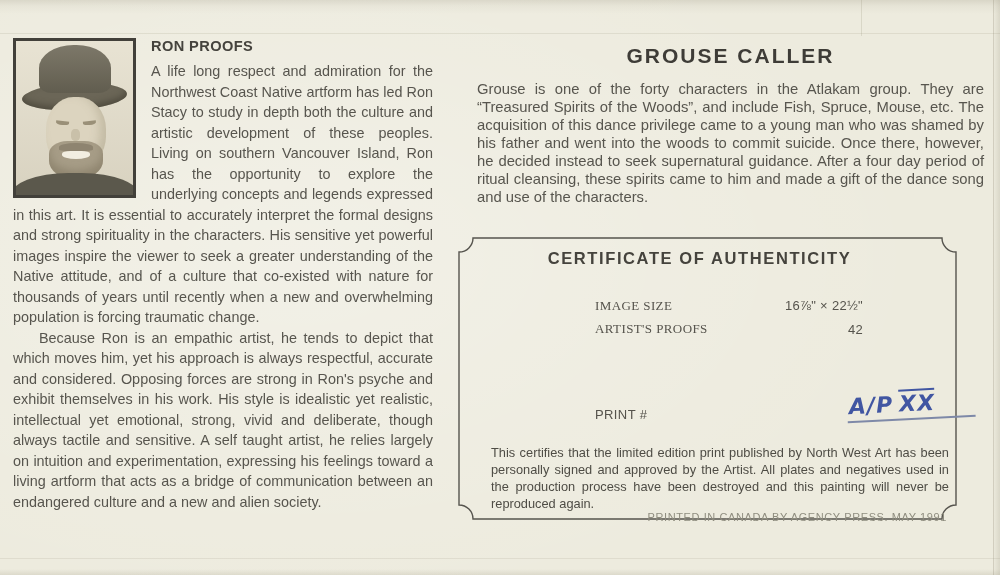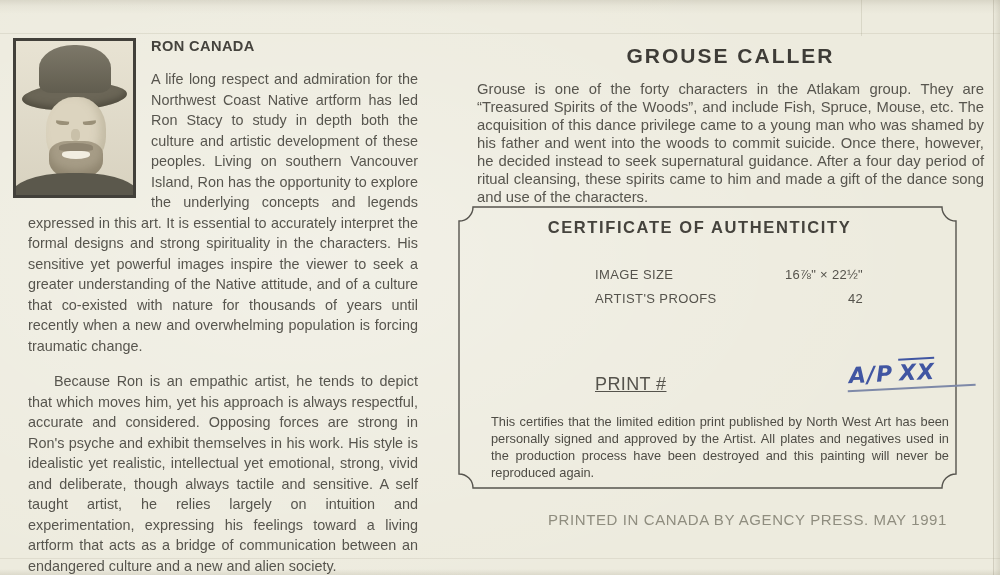--- a/index.html
+++ b/index.html
@@ -40,61 +40,61 @@
   .ph-eye.r{left:67px;transform:rotate(-6deg);}
   .ph-nose{left:55px;top:88px;width:9px;height:12px;background:#c9c0a9;border-radius:40%;}
   .ph-beard{left:33px;top:100px;width:54px;height:38px;background:#a79d87;border-radius:34% 34% 48% 48%;box-shadow:inset 0 -8px 8px rgba(120,110,88,.5);}
   .ph-mustache{left:43px;top:102px;width:34px;height:8px;background:#8e8470;border-radius:50% 50% 20% 20%;}
   .ph-teeth{left:46px;top:110px;width:28px;height:8px;background:#f2eee1;border-radius:30% 30% 50% 50%;}
   .ph-shirt{left:-6px;top:132px;width:130px;height:26px;background:#5b584c;border-radius:45% 45% 0 0 / 90% 90% 0 0;}
   .artist-name{
     font-size:14.6px;font-weight:bold;letter-spacing:.4px;color:#45433d;
     margin:2px 0 7px 0;
   }
-  .bio{font-size:14.4px;line-height:20.5px;text-align:justify;color:#57554e;margin:15px;}
+  .bio{font-size:14.4px;line-height:20.5px;text-align:justify;color:#57554e;margin:0;}
   .bio+.bio{text-indent:26px;margin-top:0;}
 
   
   .print-section{position:absolute;left:453px;top:44px;width:507px;margin-left:24px;}
   .print-title{
     text-align:center;font-size:21px;font-weight:800;letter-spacing:2px;
     color:#3e3c37;margin:0 0 12px 0;
   }
   .print-description{font-size:14.8px;line-height:18px;text-align:justify;color:#57554e;margin:0;}
 
   
-  .certificate-box{position:absolute;left:458px;top:206px;width:483px;height:283px;}
+  .certificate-box{position:absolute;left:458px;top:237px;width:483px;height:283px;}
   .certificate-border{position:absolute;left:0;top:0;}
   .certificate-heading{
     position:absolute;left:0;top:12px;width:100%;text-align:center;
     font-size:16.5px;font-weight:bold;letter-spacing:1.6px;color:#45433d;
   }
   .cert-fields{position:absolute;left:137px;top:57px;width:268px;}
   .field-row{display:flex;justify-content:space-between;height:23.6px;align-items:center;}
-  .field-label{font-size:13px;letter-spacing:.4px;color:#55534c;}
+  .field-label{font-size:13px;letter-spacing:.4px;color:#55534c;font-family:Liberation Serif, serif;}
   .field-value{font-size:13px;letter-spacing:.3px;color:#55534c;text-align:right;}
   .print-number-row{position:absolute;left:137px;top:168px;width:320px;}
-  .print-number-label{font-size:18px;letter-spacing:.4px;color:#55534c;text-decoration:underline;}
+  .print-number-label{font-size:13px;letter-spacing:.4px;color:#55534c;}
   .print-number-script{
     position:absolute;left:252px;top:-14px;width:122px;
     border-bottom:2px solid #7e89a8;padding:0 4px 2px 2px;
     transform:rotate(-3deg);
     font-family:"DejaVu Sans", sans-serif;font-style:italic;font-weight:600;
     font-size:22px;color:#4156a2;letter-spacing:1px;white-space:nowrap;
   }
   .print-number-script .roman{border-top:2px solid #4156a2;padding-top:0;margin-left:6px;}
   .certificate-statement{
     position:absolute;left:21px;top:196px;width:458px;
     font-size:12.8px;line-height:16.9px;text-align:justify;color:#4e4c45;margin:12px;
   }
 
   
   .printer-credit{
     position:absolute;right:53px;top:511px;
-    font-size:15px;letter-spacing:.6px;color:#8f8d7f;
+    font-size:11px;letter-spacing:.6px;color:#8f8d7f;
   }
 </style>
 </head>
 <body>
 
 <div class="paper-sheen"></div>
 <div class="crease-h-top"></div>
 <div class="crease-h-bottom"></div>
 <div class="crease-v-topright"></div>
 <div class="edge-line-right"></div>
@@ -105,21 +105,21 @@
     <div class="ph ph-crown"></div>
     <div class="ph ph-face"></div>
     <div class="ph ph-eye l"></div>
     <div class="ph ph-eye r"></div>
     <div class="ph ph-nose"></div>
     <div class="ph ph-beard"></div>
     <div class="ph ph-mustache"></div>
     <div class="ph ph-teeth"></div>
     <div class="ph ph-shirt"></div>
   </div>
-  <div class="artist-name">RON CANADA</div>
+  <div class="artist-name">RON PROOFS</div>
   <p class="bio">A life long respect and admiration for the Northwest Coast Native artform has led Ron Stacy to study in depth both the culture and artistic development of these peoples. Living on southern Vancouver Island, Ron has the opportunity to explore the underlying concepts and legends expressed in this art. It is essential to accurately interpret the formal designs and strong spirituality in the characters. His sensitive yet powerful images inspire the viewer to seek a greater understanding of the Native attitude, and of a culture that co-existed with nature for thousands of years until recently when a new and overwhelming population is forcing traumatic change.</p>
   <p class="bio">Because Ron is an empathic artist, he tends to depict that which moves him, yet his approach is always respectful, accurate and considered. Opposing forces are strong in Ron's psyche and exhibit themselves in his work. His style is idealistic yet realistic, intellectual yet emotional, strong, vivid and deliberate, though always tactile and sensitive. A self taught artist, he relies largely on intuition and experimentation, expressing his feelings toward a living artform that acts as a bridge of communication between an endangered culture and a new and alien society.</p>
 </div>
 
 <div class="print-section">
   <h1 class="print-title">GROUSE CALLER</h1>
   <p class="print-description">Grouse is one of the forty characters in the Atlakam group. They are “Treasured Spirits of the Woods”, and include Fish, Spruce, Mouse, etc. The acquisition of this dance privilege came to a young man who was shamed by his father and went into the woods to commit suicide. Once there, however, he decided instead to seek supernatural guidance. After a four day period of ritual cleansing, these spirits came to him and made a gift of the dance song and use of the characters.</p>
 </div>
 
 <div class="certificate-box">

